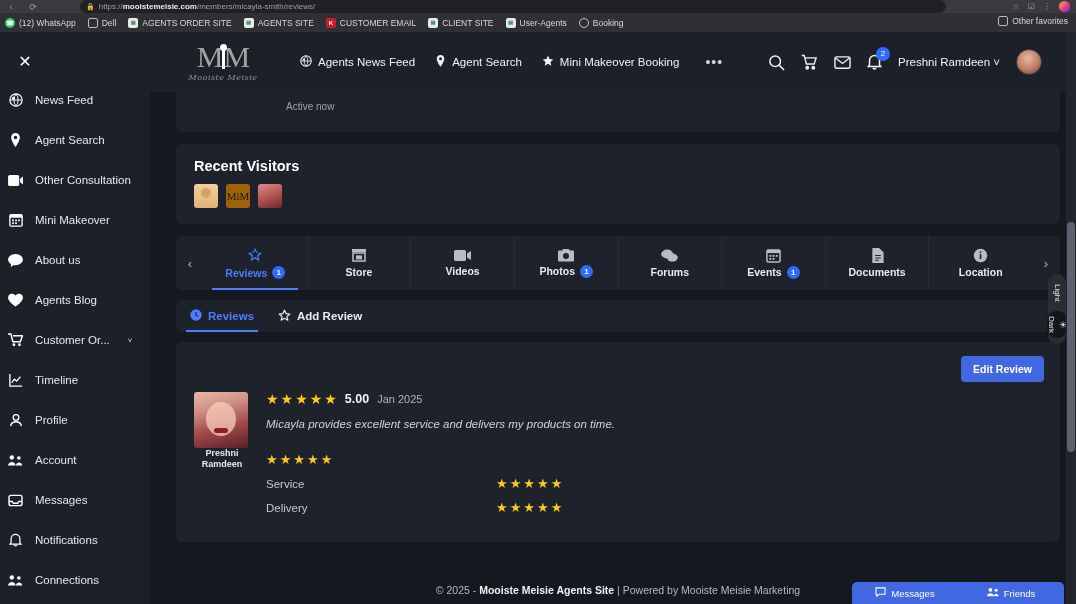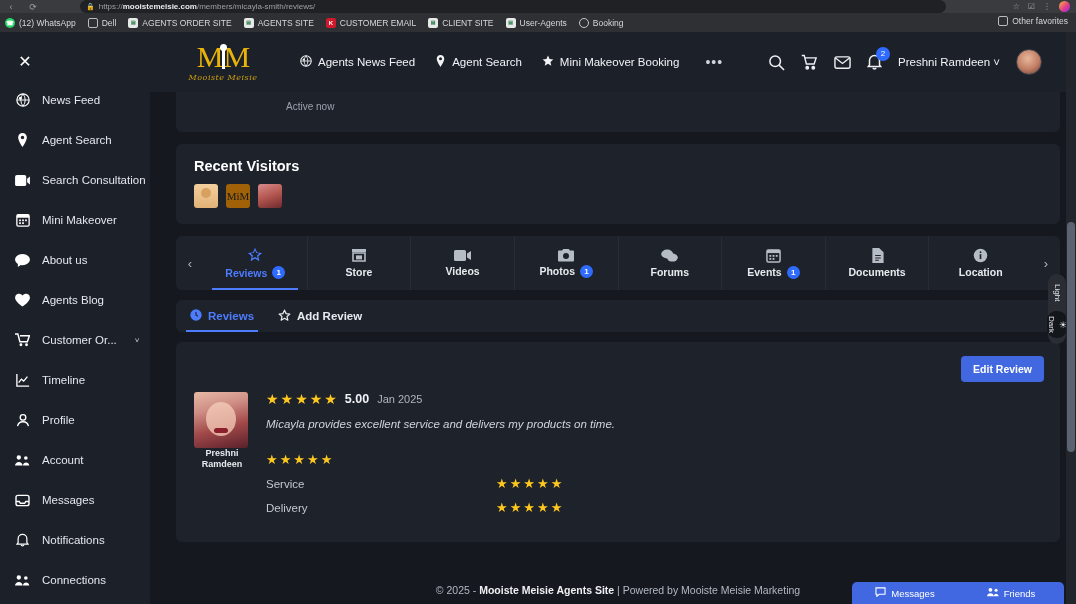--- a/index.html
+++ b/index.html
@@ -93,41 +93,41 @@
     padding-top: 48px;
   }
   .side-close {
     position: absolute; left: 14px; top: 18px;
     width: 22px; height: 22px;
     display: flex; align-items: center; justify-content: center;
     color: #fff; font-size: 16px; font-weight: 300; cursor: pointer;
   }
   .side-item {
     display: flex; align-items: center; gap: 12px;
-    height: 40px; padding-left: 15px;
+    height: 40px; padding-left: 8px;
     font-size: 11.5px; color: #e4e7ec; cursor: pointer;
     white-space: nowrap;
   }
   .side-item .si {
     width: 15px; flex: 0 0 15px;
     display: flex; align-items: center; justify-content: center;
     color: #ffffff;
   }
   .side-item .chev { margin-left: 6px; font-size: 8px; color: #d5d8de; }
 
   
   .topnav {
     position: absolute; left: 150px; top: 0; width: 916px; height: 60px;
     background: #1c2029;
     display: flex; align-items: center;
   }
   .brand {
     width: 110px; margin-left: 18px;
     display: flex; flex-direction: column; align-items: center; justify-content: center;
-    color: #eab308;
+    color: #a3a3a3;
   }
   .brand-mark {
     font-family: "Liberation Serif", serif;
     font-size: 30px; line-height: 1; letter-spacing: -1px; font-weight: 400;
     position: relative;
   }
   .brand-mark .bar {
     display: inline-block; width: 3px; height: 20px; background: #fff;
     vertical-align: -2px; margin: 0 -1px; position: relative;
   }
@@ -413,21 +413,21 @@
         <span>Agent Search</span>
       </div>
 
       <div class="side-item">
         <span class="si">
           <svg width="15" height="13" viewBox="0 0 16 14" fill="currentColor">
               <rect x="0" y="1" width="12" height="12" rx="2"></rect>
               <path d="M13 5l3-2.2v8.4L13 9z"></path>
             </svg>
         </span>
-        <span>Search Consultation</span>
+        <span>Other Consultation</span>
       </div>
 
       <div class="side-item">
         <span class="si">
           <svg width="14" height="14" viewBox="0 0 16 16" fill="currentColor">
               <rect x="1" y="2" width="14" height="13" rx="1.6" fill="none" stroke="currentColor" stroke-width="1.5"></rect>
               <rect x="1" y="2" width="14" height="3.4"></rect>
               <rect x="3.6" y="7.4" width="2" height="2"></rect>
               <rect x="7" y="7.4" width="2" height="2"></rect>
               <rect x="10.4" y="7.4" width="2" height="2"></rect>

